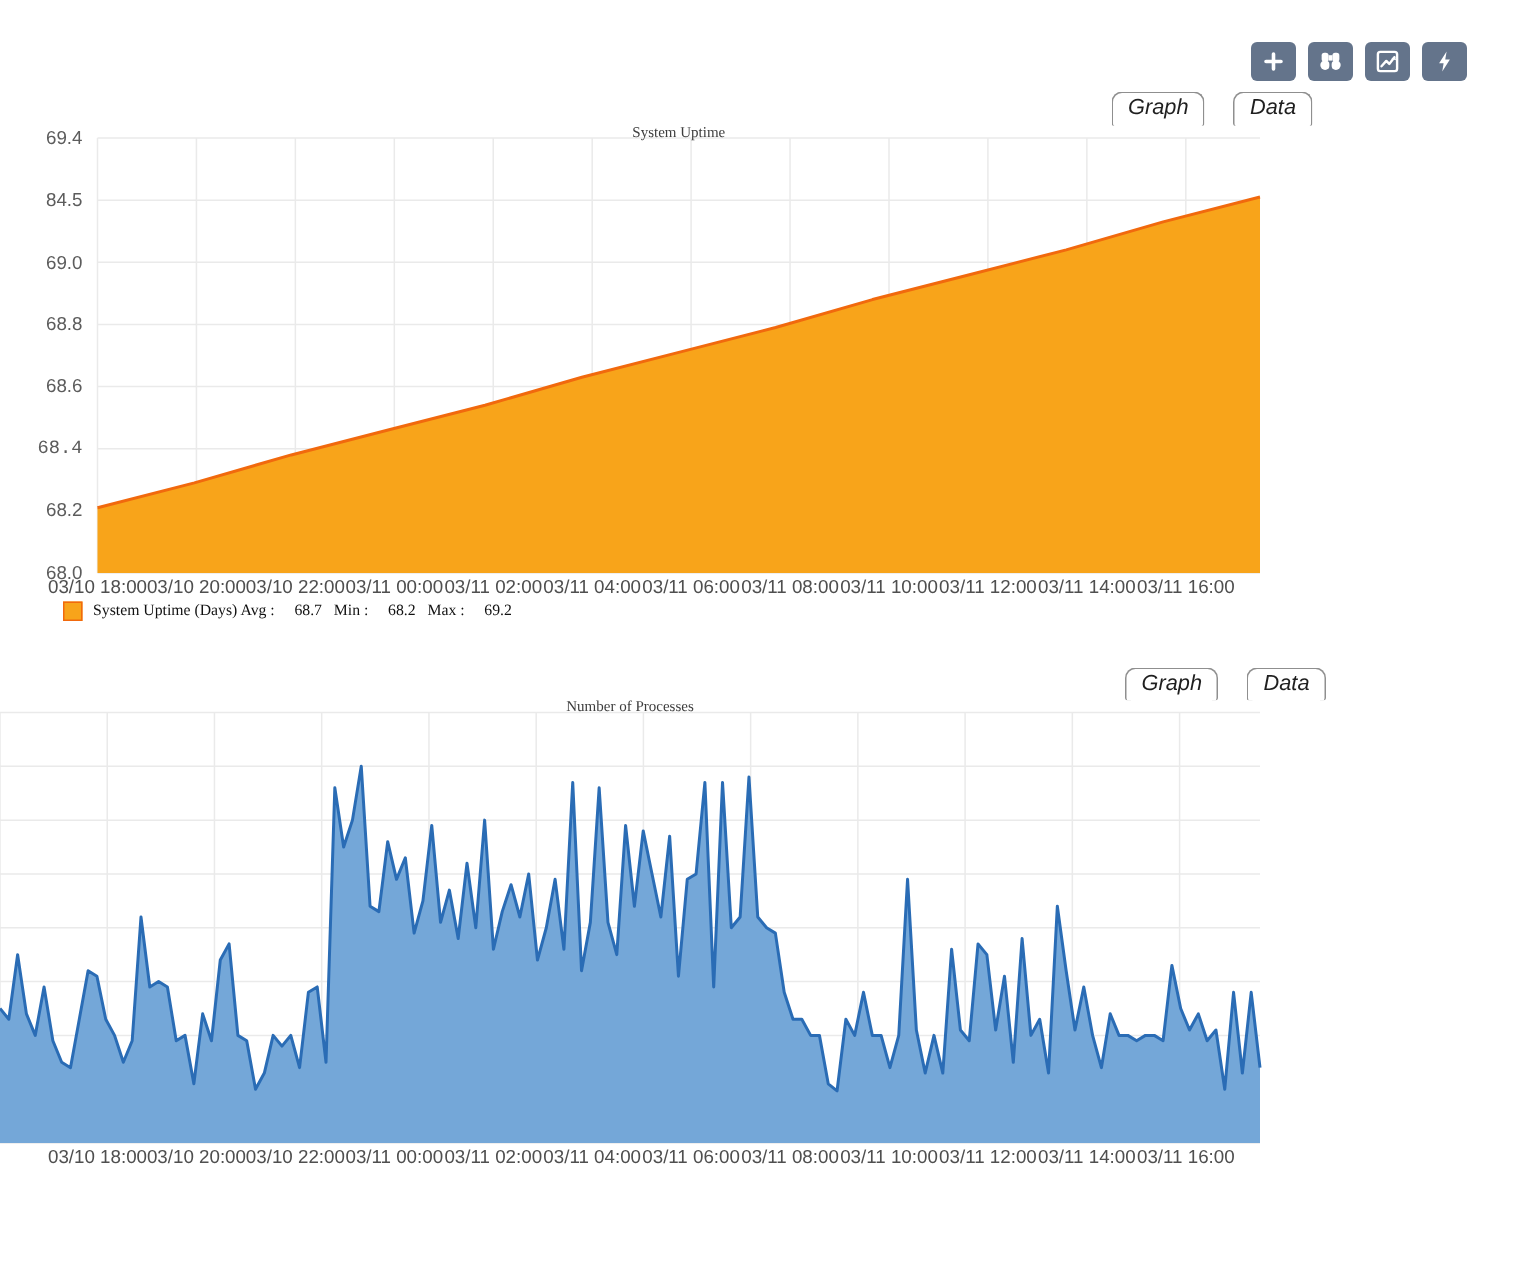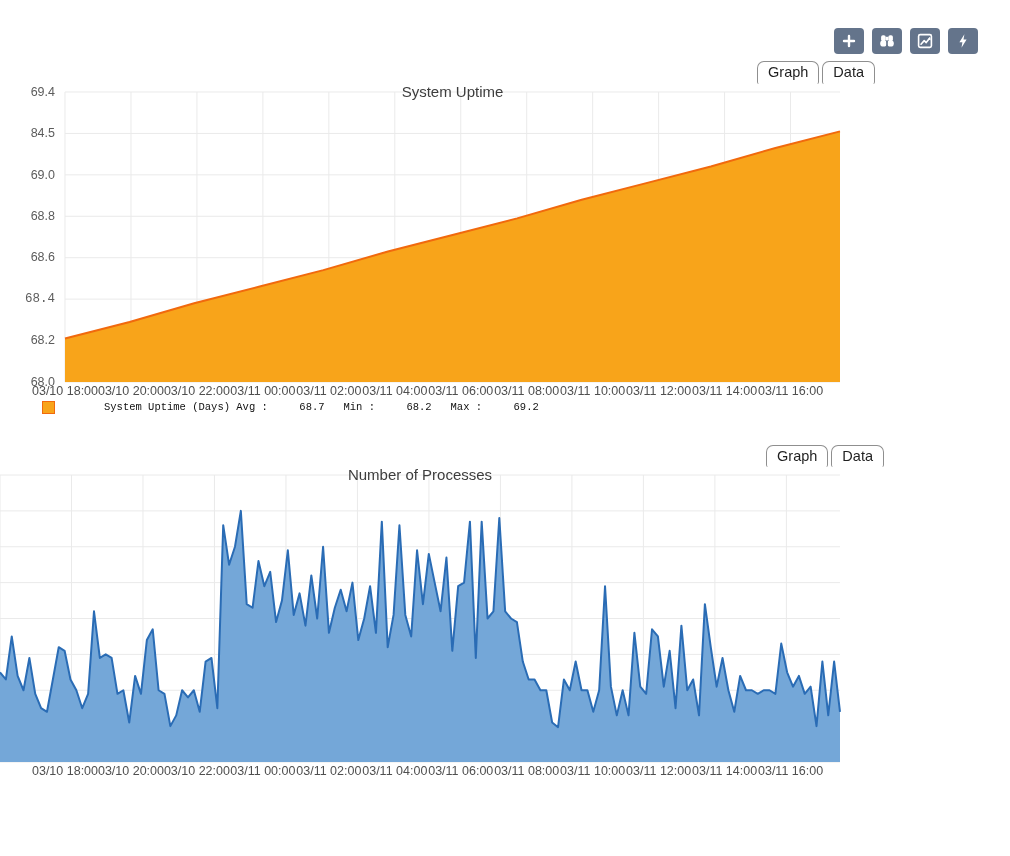--- a/index.html
+++ b/index.html
@@ -10,21 +10,21 @@
   }
   
   .toolbar{display:flex;justify-content:flex-end;gap:8px;padding:28px 32px 0 0;}
   .tb-btn{
     width:30px;height:26px;border:none;border-radius:4px;
     display:flex;align-items:center;justify-content:center;
     cursor:pointer;padding:0;background:#64748b;
   }
   .tb-btn svg{display:block;}
   
-  .tabs-row{display:flex;justify-content:flex-end;gap:3px;}
+  .tabs-row{display:flex;justify-content:flex-end;gap:19px;font-style:italic;}
   .tabs-row.s1{padding-right:135px;margin-top:7px;}
   .tabs-row.s2{padding-right:126px;margin-top:31px;}
   .tab{
     border:1.5px solid #8f8f8f;border-bottom:none;
     border-radius:7px 7px 2px 2px;background:#fff;
     padding:2px 10px 3px 10px;font-size:14.5px;color:#1f1f1f;
     cursor:pointer;line-height:1.15;
   }
   
   .chart-block{width:840px;position:relative;}
@@ -33,32 +33,32 @@
   .y-axis span{
     position:absolute;right:10px;transform:translateY(-50%);
     font-size:12.5px;color:#5c5c5c;white-space:nowrap;
   }
   .plot{position:relative;flex:1;}
   .plot svg{position:absolute;inset:0;width:100%;height:100%;display:block;overflow:visible;}
   .plot-h1{height:290px;}
   .plot-h2{height:287px;text-align:center;}
   .chart-title{
     position:absolute;top:-9px;left:50%;transform:translateX(-50%);
-    font-size:15px;color:#3d3d3d;white-space:nowrap;z-index:2;
+    font-size:10px;color:#3d3d3d;white-space:nowrap;z-index:2;font-family:Liberation Serif, serif;
   }
   .x-axis{position:relative;height:15px;margin-left:65px;overflow:visible;}
   .x-axis span{
     position:absolute;top:2px;transform:translateX(-50%);
     font-size:12.5px;color:#4f4f4f;white-space:nowrap;
   }
   .legend{display:flex;align-items:center;gap:7px;margin:4px 0 0 42px;}
   .swatch{width:11px;height:11px;border:1px solid;flex:0 0 11px;}
   .legend-text{
-    font-family:Liberation Mono, monospace;
-    font-size:10.5px;color:#111;white-space:pre;margin-left:42px;
+    font-family:Liberation Serif, serif;
+    font-size:10.5px;color:#111;white-space:pre;
   }
 </style>
 </head>
 <body>
 
 <div class="toolbar">
   <button class="tb-btn" title="" style="background: rgb(100, 116, 139);">
     <svg width="18" height="18" viewBox="0 0 18 18">
       <path d="M9 4v10M4 9h10" stroke="#ffffff" stroke-width="2.4" stroke-linecap="round" fill="none"></path>
     </svg>

